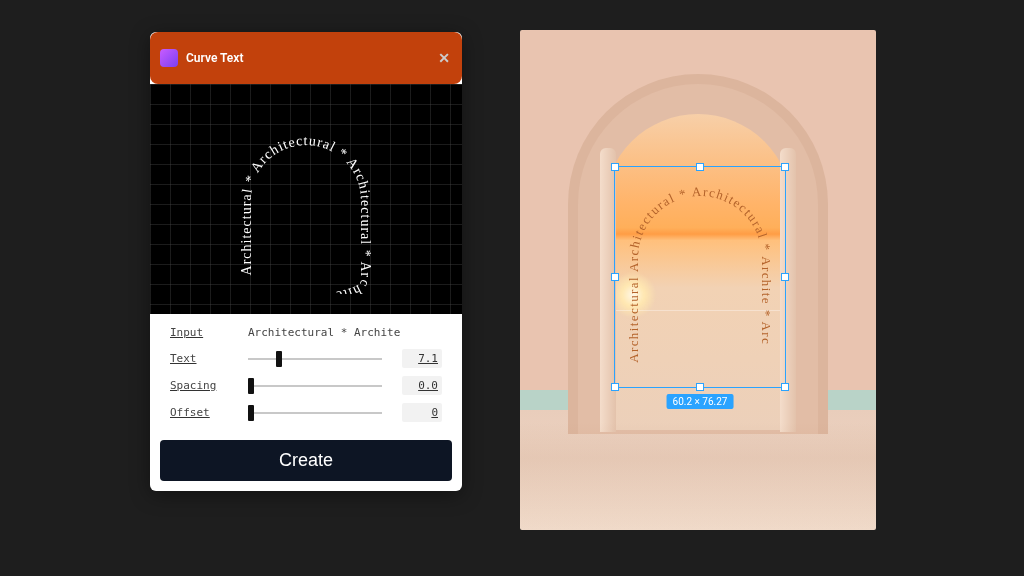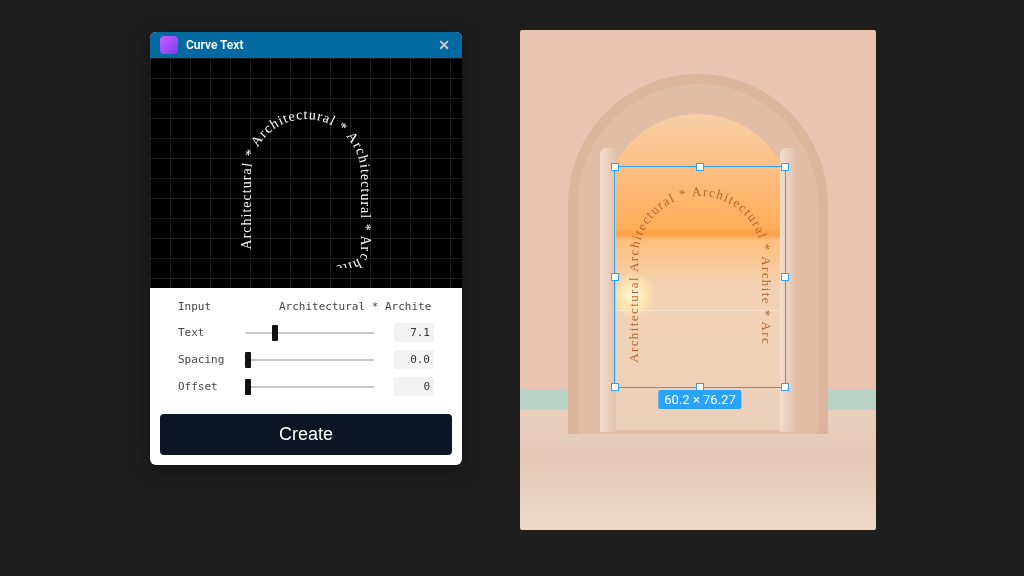--- a/index.html
+++ b/index.html
@@ -20,25 +20,26 @@
     width: 312px;
     background: #fff;
     border-radius: 6px;
     overflow: hidden;
     box-shadow: 0 4px 20px rgba(0,0,0,.4);
   }
   .panel-header {
     display: flex;
     align-items: center;
     gap: 8px;
-    padding: 4px 10px;
-    background: #0369a1;
+    padding: 17px 10px;
+    background: #c2410c;
     color: #fff;
     font-size: 12px;
     font-weight: 600;
+    border-radius: 8px;
   }
   .panel-header .spacer { flex: 1; }
   .app-icon {
     width: 18px; height: 18px;
     background: linear-gradient(135deg,#c85cff,#7b3ff2);
     border-radius: 4px;
   }
   .close-btn {
     width: 16px; height: 16px;
     display:flex;align-items:center;justify-content:center;
@@ -52,33 +53,32 @@
     position: relative;
     background-image:
       linear-gradient(rgba(80,80,80,.35) 1px, transparent 1px),
       linear-gradient(90deg, rgba(80,80,80,.35) 1px, transparent 1px);
     background-size: 20px 20px;
     overflow:hidden;
   }
   .arch-svg { position:absolute; left:50%; top:50%; transform:translate(-50%,-50%); }
 
   
-  .controls { padding: 6px 16px 8px; font-family: ui-monospace, "SF Mono", Menlo, monospace; font-size:11px; color:#333; }
+  .controls { padding: 6px 8px 8px; font-family: ui-monospace, "SF Mono", Menlo, monospace; font-size:11px; color:#333;text-decoration:underline; }
   .crow {
     display:flex; align-items:center;
     padding: 4px 12px;
     gap:8px;
   }
   .crow label { width:70px; color:#444; }
   .crow .field { flex:1; }
   .tinput {
     width:100%; border:none; background:transparent;
     font:inherit; color:#444; text-align:left;
     padding:2px 0;
-    margin-left:23px;
   }
   .tinput.right { text-align:left; }
   .select {
     display:flex; align-items:center; justify-content:space-between;
     font:inherit; color:#222; cursor:pointer;
   }
   .select .chev { font-size:9px; }
   .slider-wrap { display:flex; align-items:center; gap:20px; flex:1; }
   .slider {
     -webkit-appearance:none; appearance:none;
@@ -167,21 +167,21 @@
   .handle{
     position:absolute; width:8px; height:8px; background:#fff;
     border:1px solid #2aa3ff;
   }
   .h-tl{left:-4px;top:-4px}.h-tr{right:-4px;top:-4px}
   .h-bl{left:-4px;bottom:-4px}.h-br{right:-4px;bottom:-4px}
   .h-tm{left:calc(50% - 4px);top:-4px}.h-bm{left:calc(50% - 4px);bottom:-4px}
   .h-ml{left:-4px;top:calc(50% - 4px)}.h-mr{right:-4px;top:calc(50% - 4px)}
   .dim-badge{
     position:absolute; left:50%; bottom:-22px; transform:translateX(-50%);
-    background:#2aa3ff; color:#fff; font-size:13px;
+    background:#2aa3ff; color:#fff; font-size:10px;
     padding:2px 6px; border-radius:2px; white-space:nowrap;
   }
 
   .canvas-text{
     position:absolute; left:614px; top:166px;
     width:172px; height:222px;
     pointer-events:none;
   }
 </style>
 </head>

